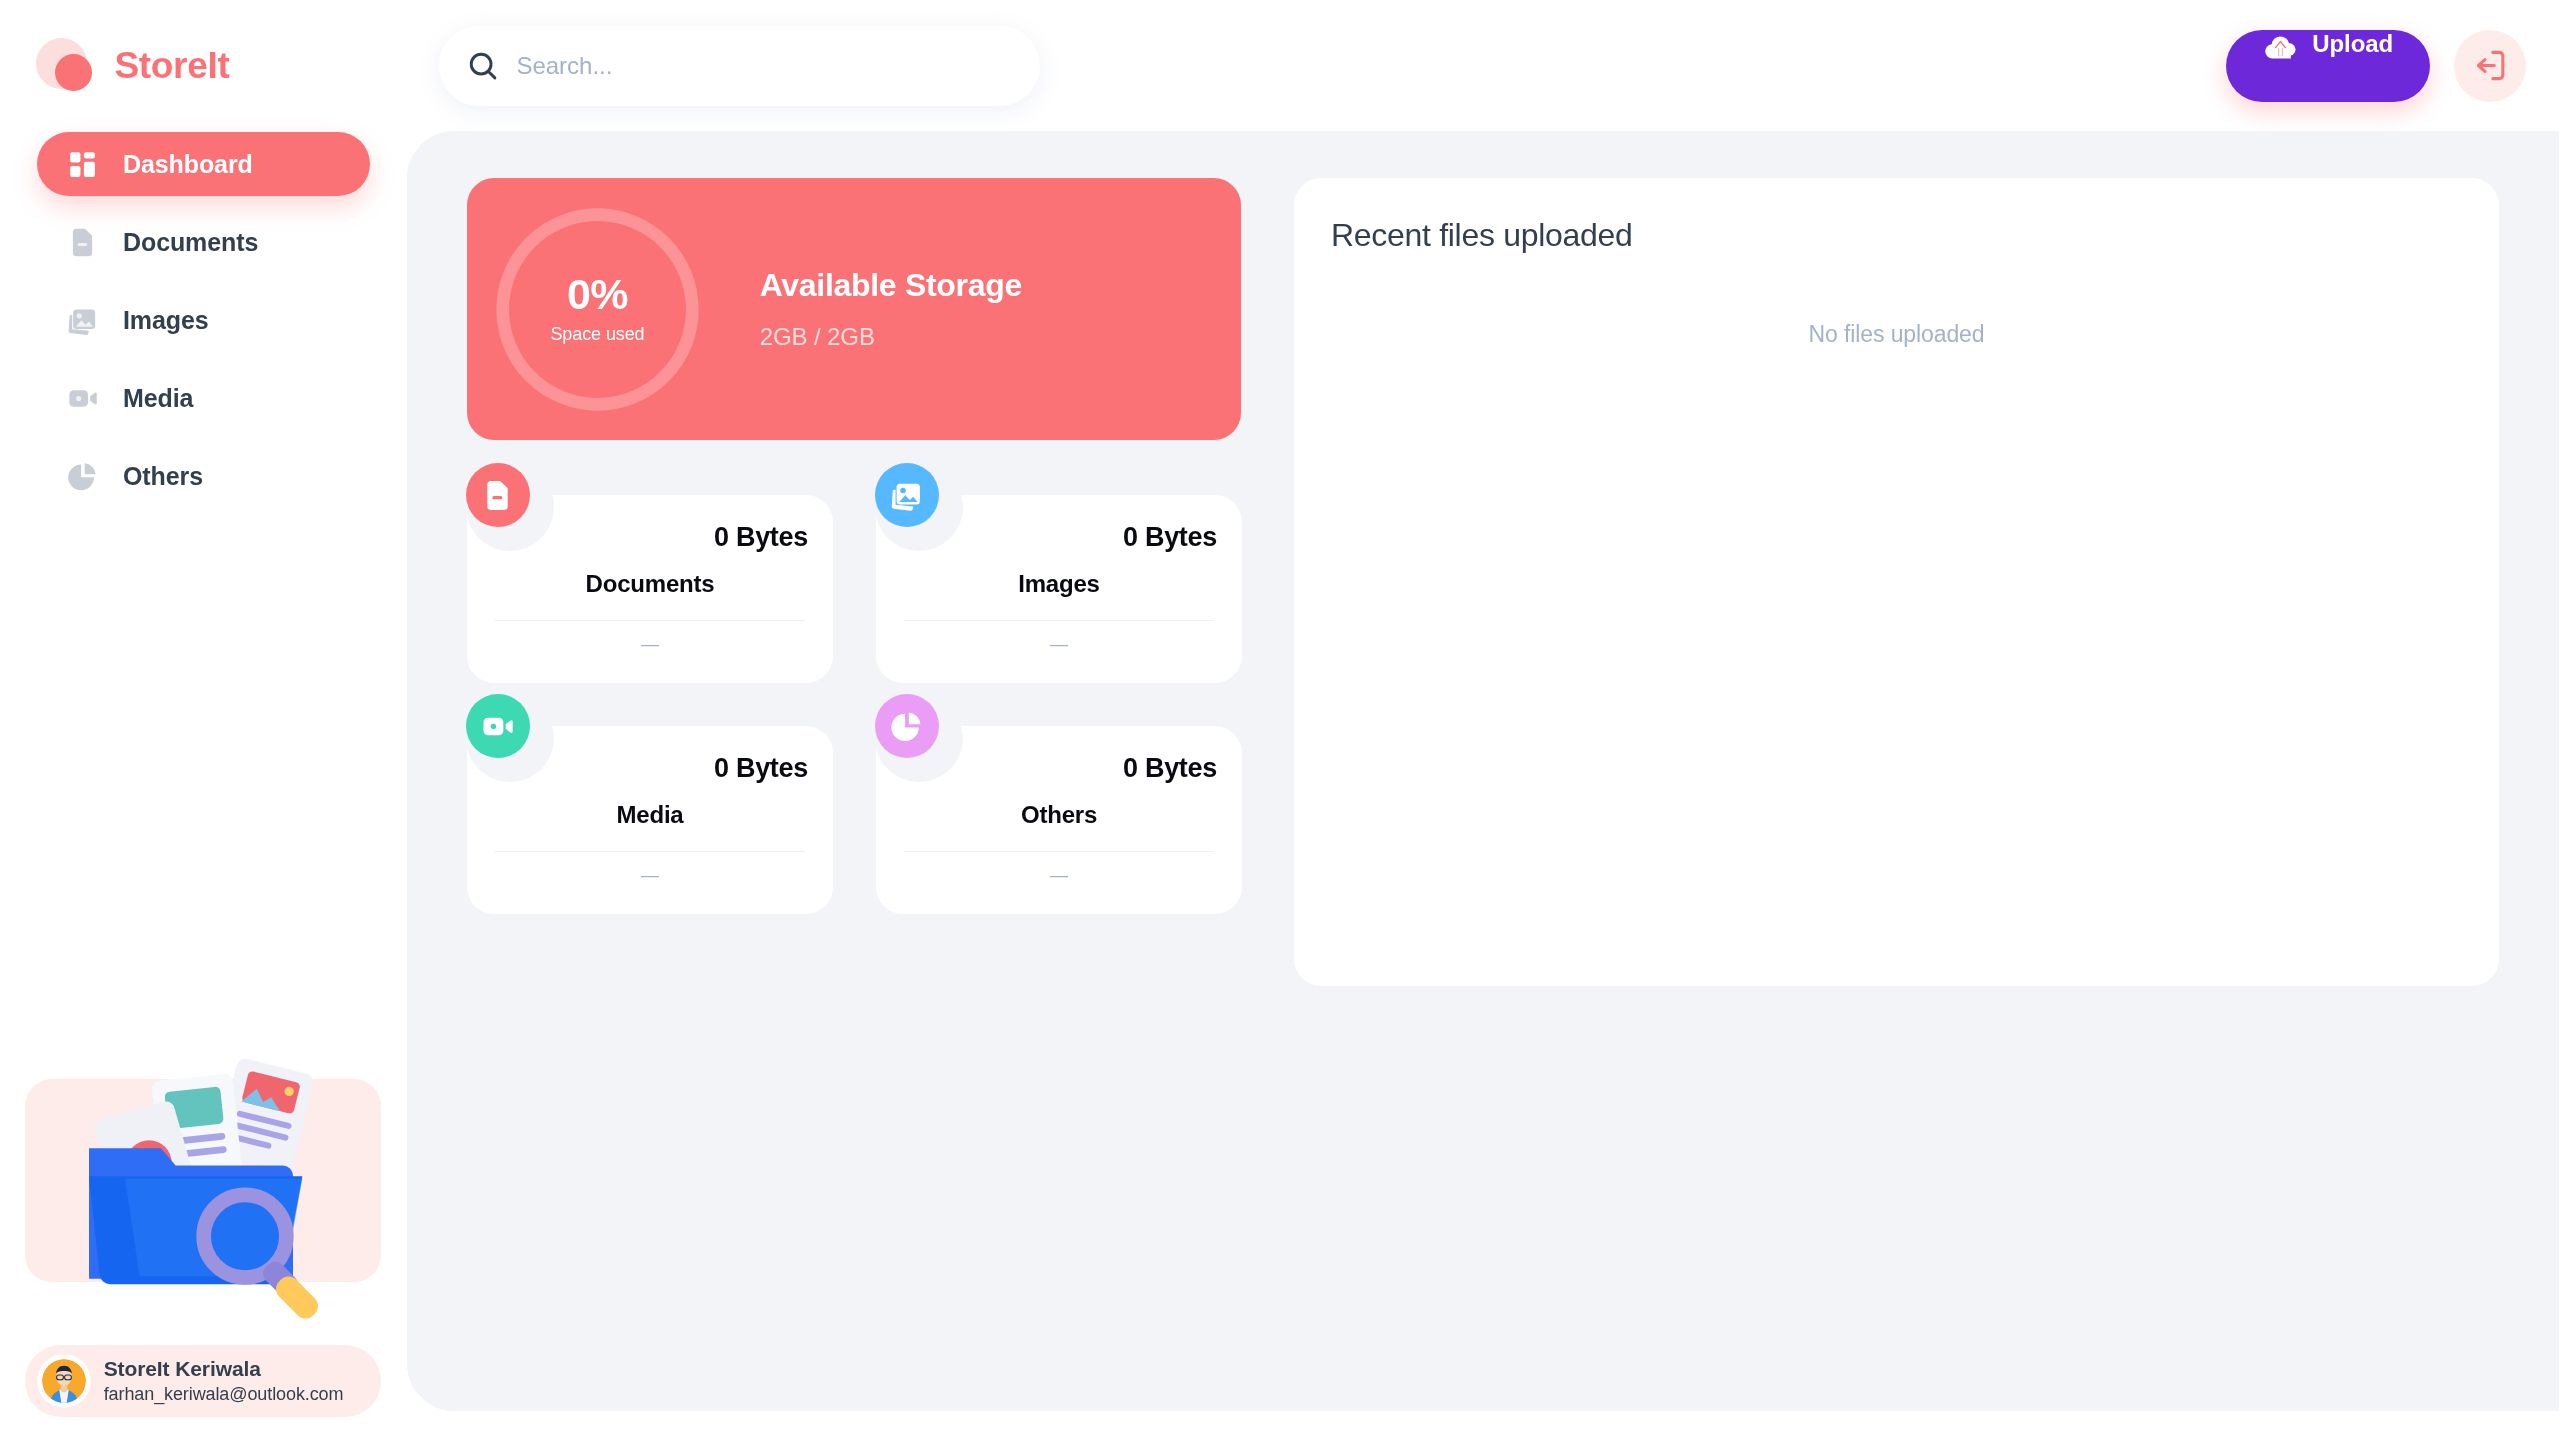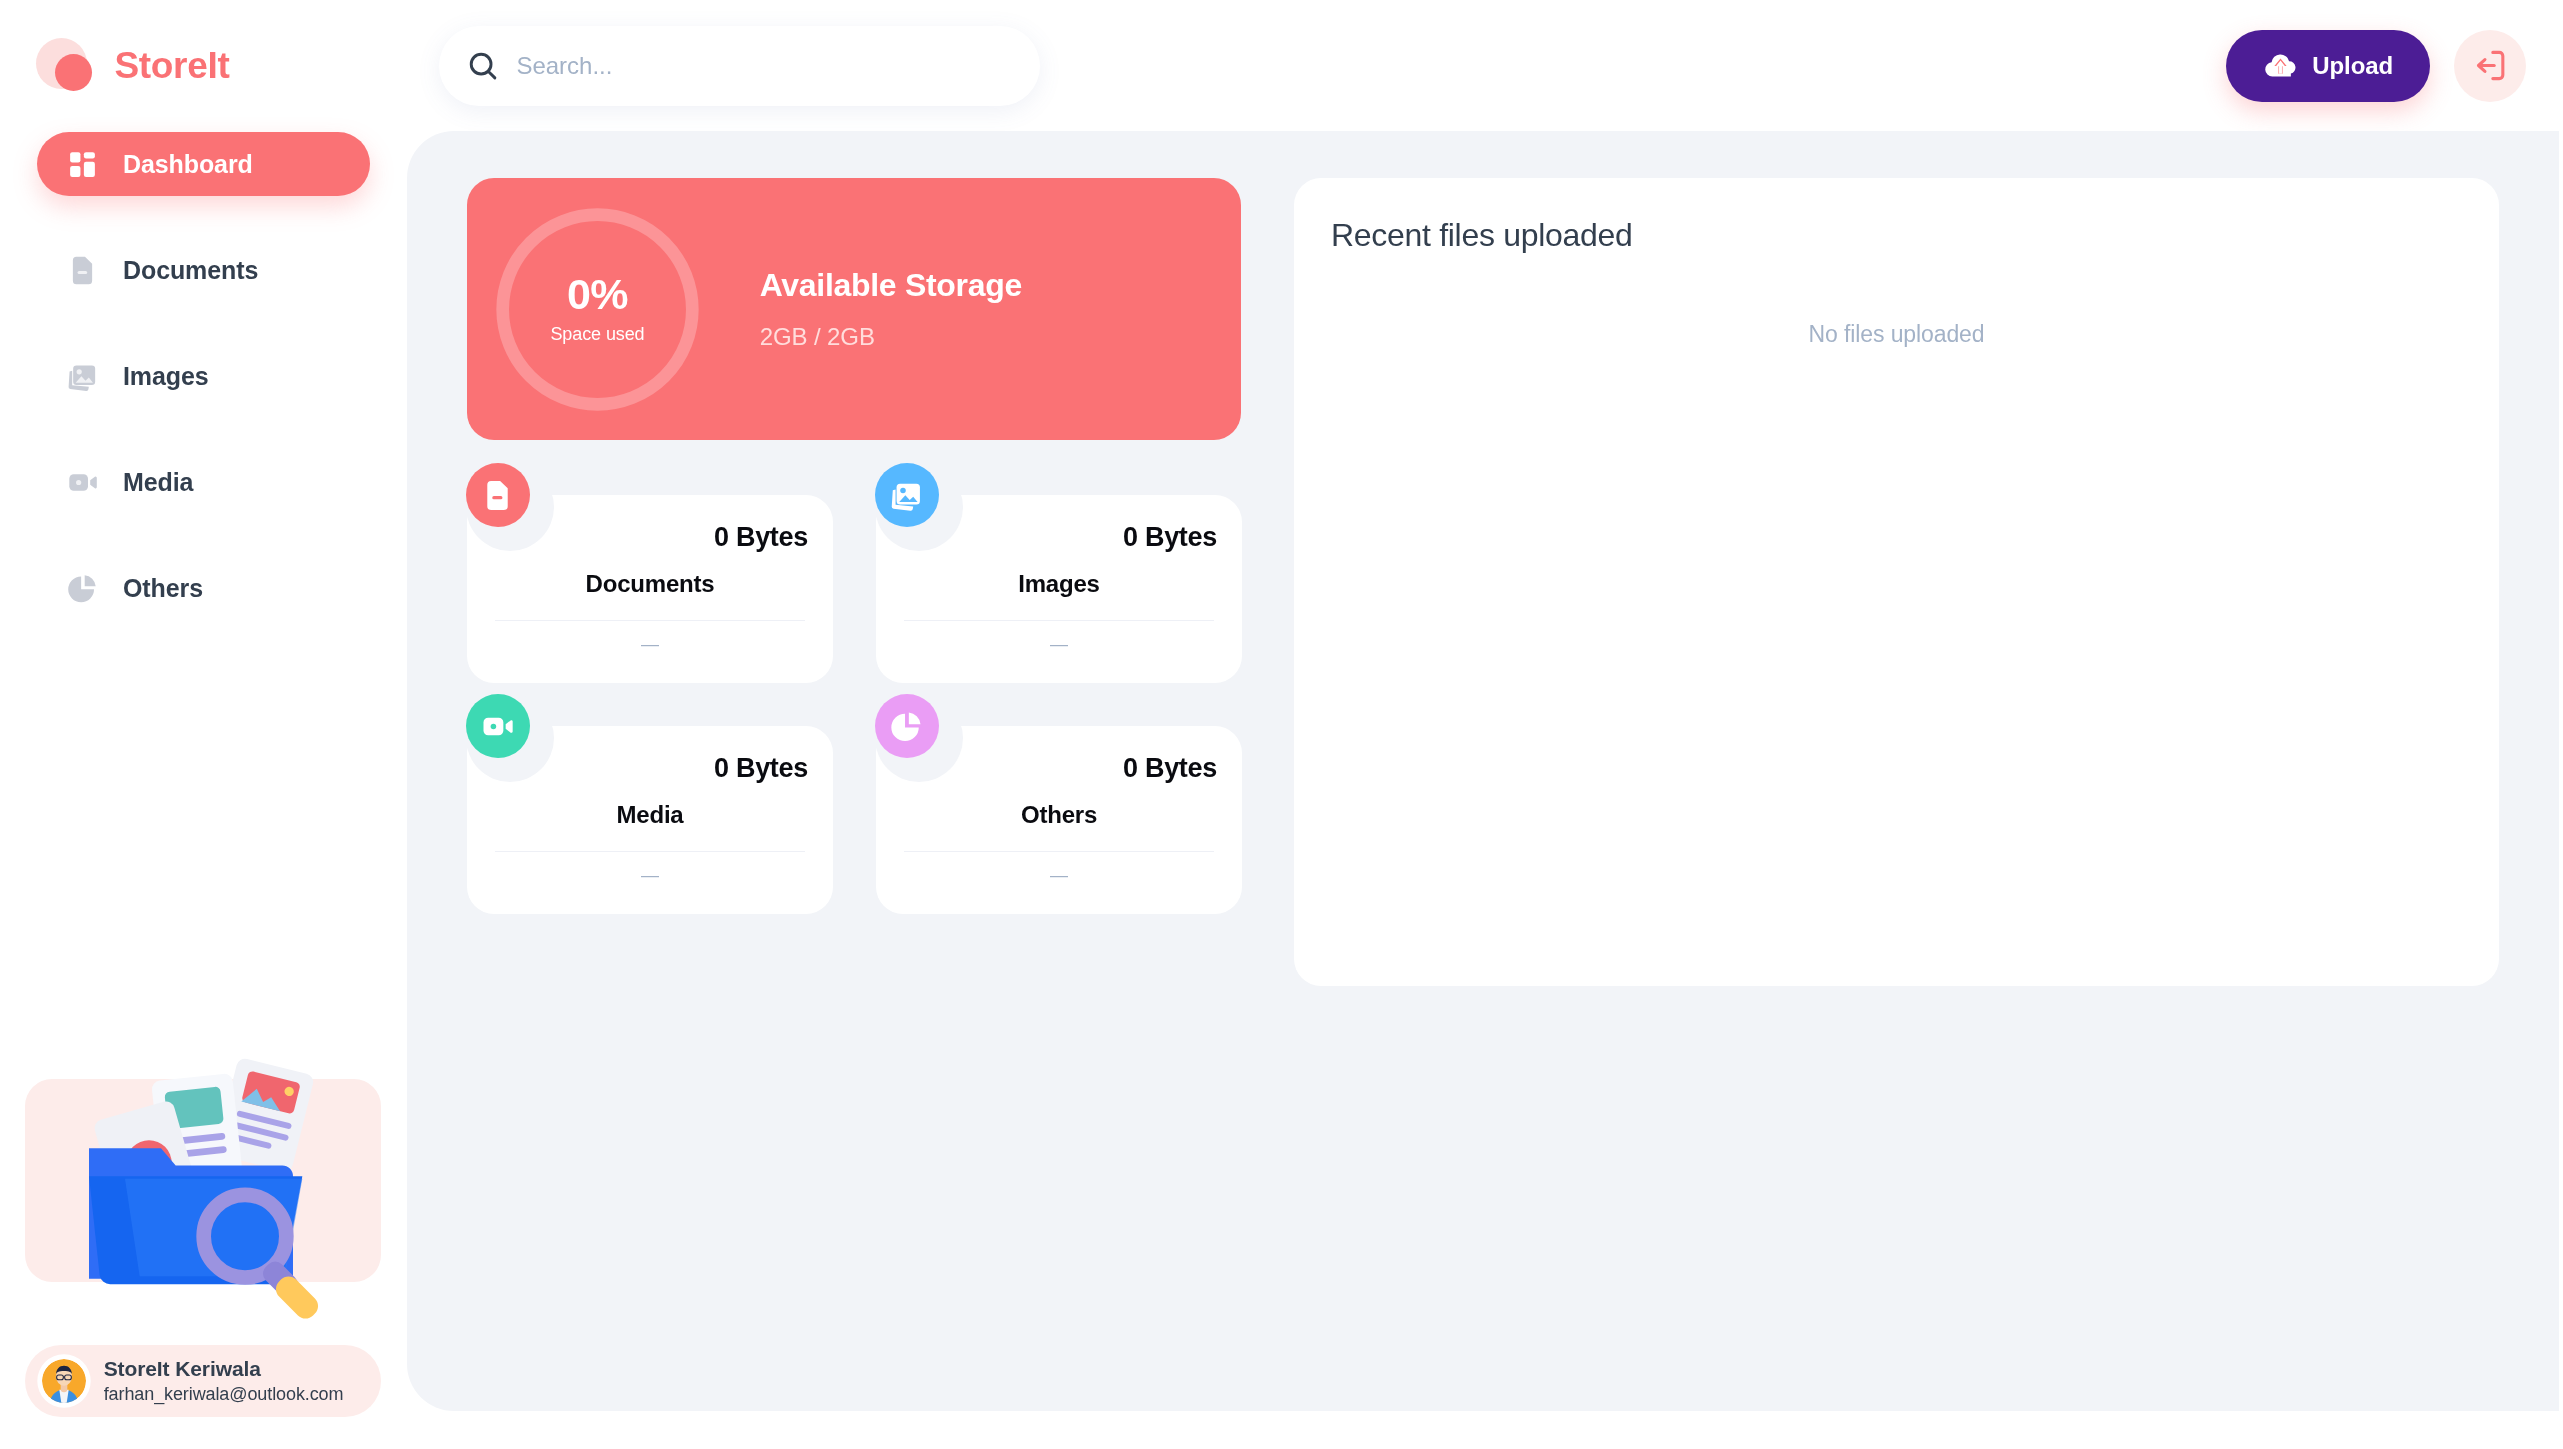--- a/index.html
+++ b/index.html
@@ -40,21 +40,21 @@
     font-size: 37px; font-weight: 700; color: #FA7275;
     letter-spacing: -0.3px;
   }
 
   .nav { margin-top: 41px; padding: 0 25px 0 25px; }
   .nav-item {
     display: flex; align-items: center; gap: 23px;
     height: 64px;
     border-radius: 32px;
     padding-left: 28px;
-    margin-bottom: 42px;
+    margin-bottom: 14px;
     cursor: pointer;
   }
   .nav-item .nav-label {
     font-size: 25px; font-weight: 700; color: #333F4E;
     letter-spacing: -0.1px;
   }
   .nav-item.active {
     background: #FA7275;
     box-shadow: 0 10.7px 25px rgba(250,114,117,0.28);
   }
@@ -127,26 +127,26 @@
     font-size: 24px; color: #333F4E;
     width: 100%;
   }
   .search-input::placeholder { color: #A3B2C7; }
 
   .topbar-right {
     margin-left: auto;
     display: flex; align-items: center; gap: 24px;
   }
   .upload-btn {
-    display: flex; align-items: center; justify-content: center;
+    display: flex; align-items: flex-start; justify-content: center;
     gap: 14.7px;
     height: 72px;
     padding: 0 37px;
     border-radius: 36px;
-    background: #4c1d95;
+    background: #6d28d9;
     border: none;
     cursor: pointer;
     box-shadow: 0 9.3px 23px rgba(250,114,117,0.30);
   }
   .upload-btn .label {
     font-size: 24px; font-weight: 700; color: #FFFFFF; letter-spacing: -0.1px;
   }
   .upload-btn svg { width: 35px; height: 35px; display: block; }
   .logout-btn {
     width: 72px; height: 72px; border-radius: 50%;

